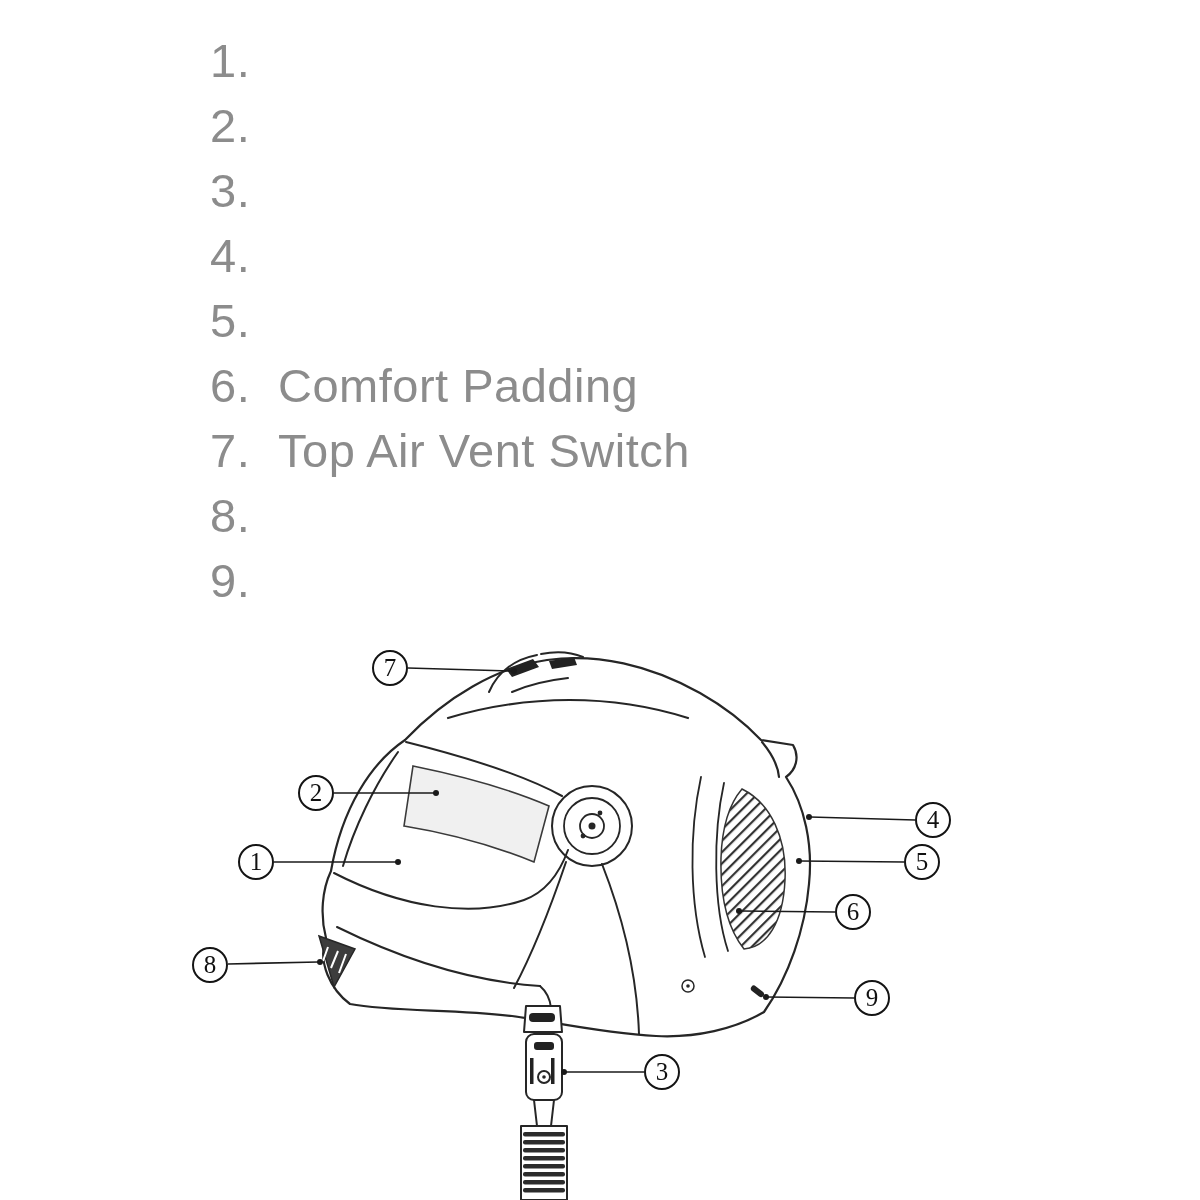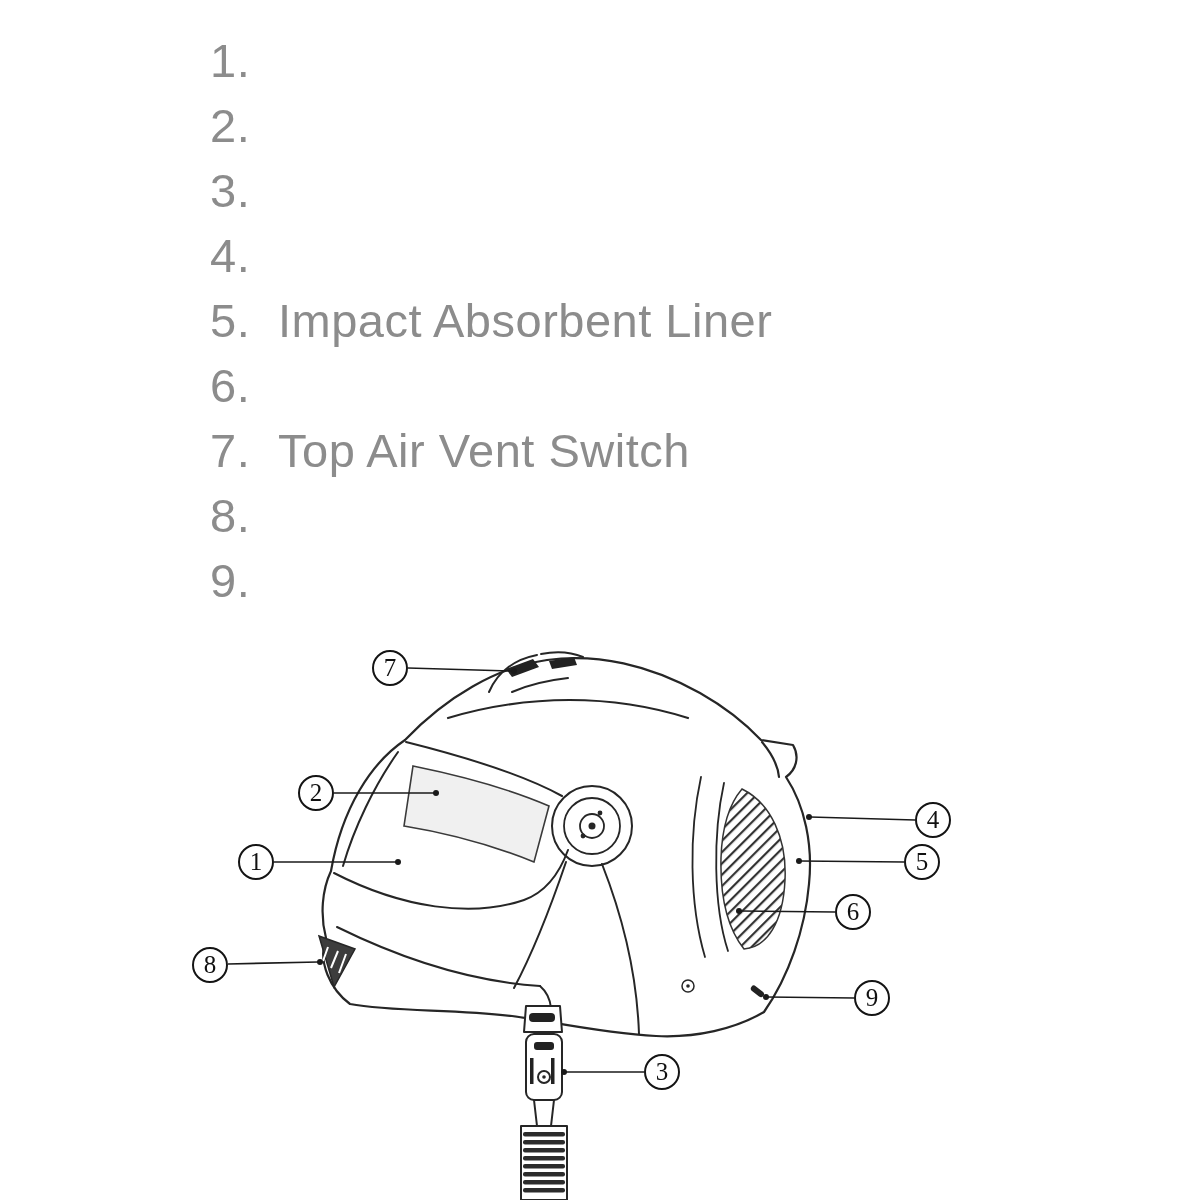--- a/index.html
+++ b/index.html
@@ -206,24 +206,24 @@
       <span class="num">2.</span>
     </div>
     <div class="part-item">
       <span class="num">3.</span>
     </div>
     <div class="part-item">
       <span class="num">4.</span>
     </div>
     <div class="part-item">
       <span class="num">5.</span>
-      <span class="label">Impact Absorbent Liner</span>
     </div>
     <div class="part-item">
       <span class="num">6.</span>
+      <span class="label">Comfort Padding</span>
     </div>
     <div class="part-item">
       <span class="num">7.</span>
       <span class="label">Top Air Vent Switch</span>
     </div>
     <div class="part-item">
       <span class="num">8.</span>
     </div>
     <div class="part-item">
       <span class="num">9.</span>

